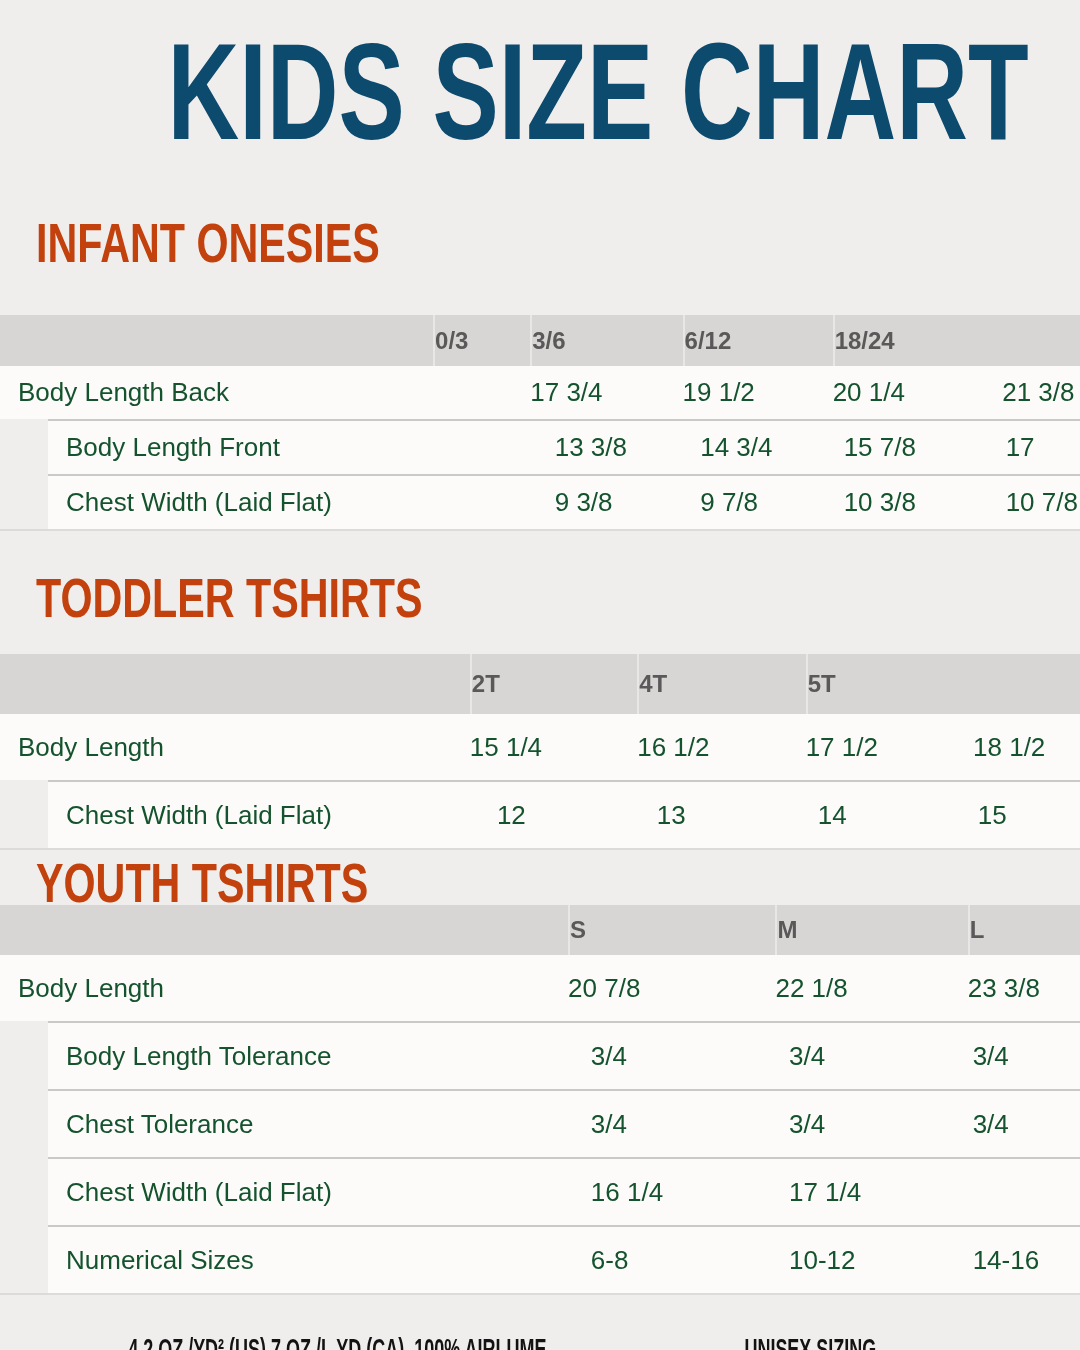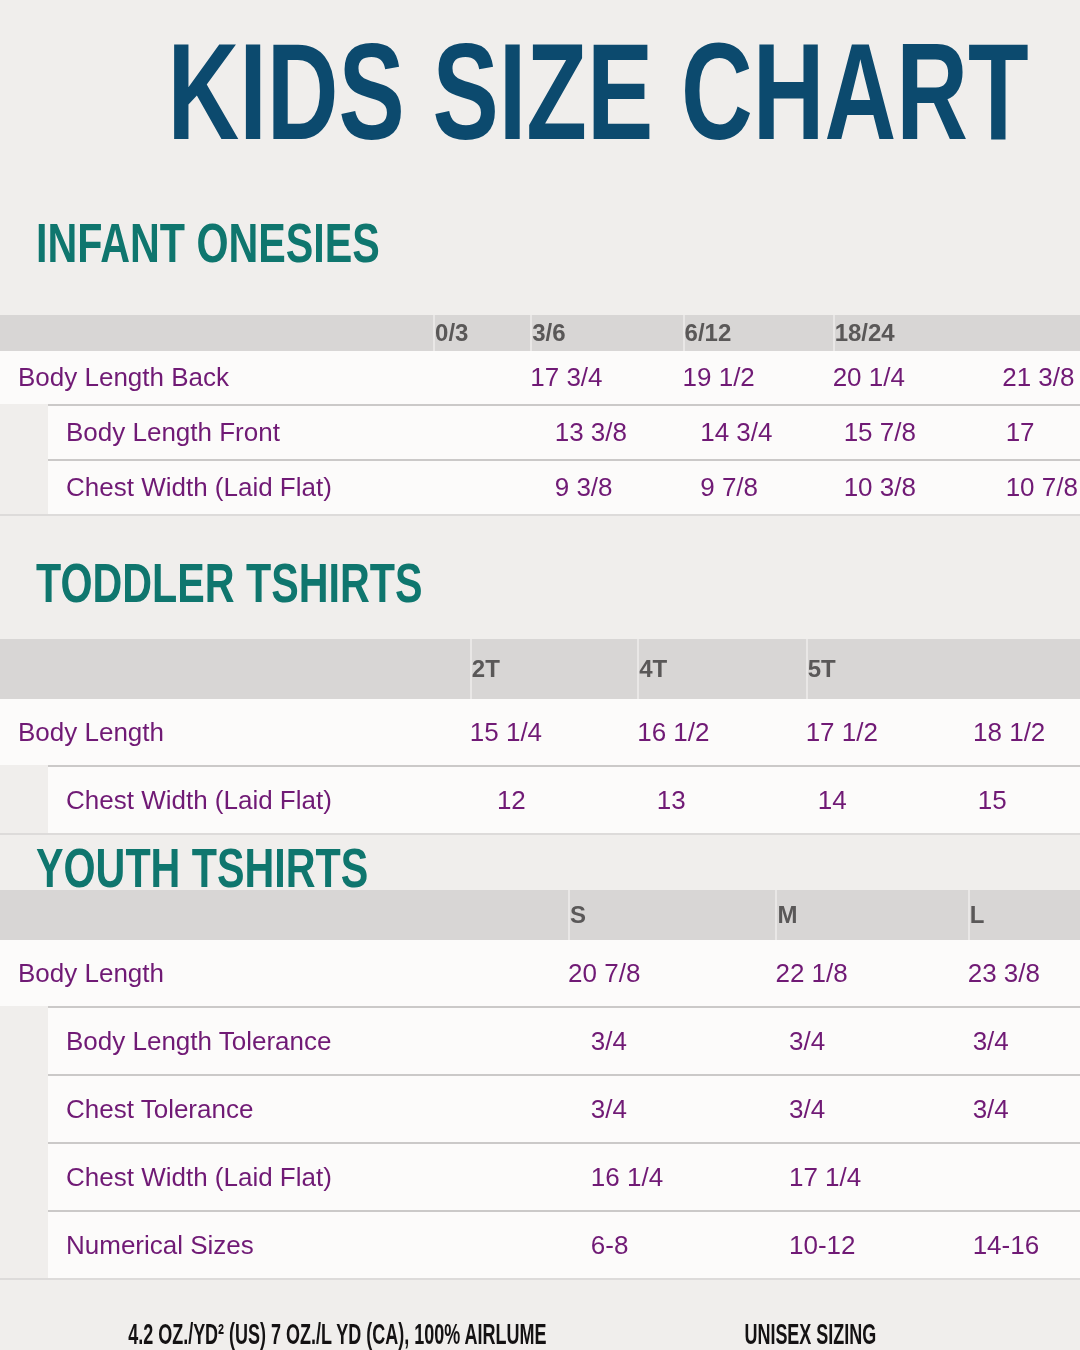--- a/index.html
+++ b/index.html
@@ -20,46 +20,46 @@
     color:#0c4a6e;
     white-space:nowrap;
   }
   .cond{display:inline-block;transform:scaleX(0.72);transform-origin:center;}
   .cond-l{display:inline-block;transform:scaleX(0.75);transform-origin:left center;}
   
   .section-heading{
     position:relative;z-index:2;
     margin:0 0 -12px 36px;
     font-size:55px;line-height:1.0;
-    font-weight:bold;color:#0f766e;
+    font-weight:bold;color:#c2410c;
     white-space:nowrap;
   }
   
   .size-table{width:1080px;}
   .t-head{
     background:#d8d6d5;
     color:#5a5858;font-weight:bold;font-size:24px;
   }
   .t-head .c{display:flex;align-items:center;}
   .t-head .c + .c{border-left:2px solid #e9e7e6;}
   .t-row{
     background:#fcfbfa;
-    color:#701a75;font-size:26px;
+    color:#14532d;font-size:26px;
   }
   .t-row .c{display:flex;align-items:center;}
   .t-row + .t-row{border-top:2px solid #cbc9c8;margin-left:48px;}
   .size-table{border-bottom:2px solid #dddbda;}
   .c.label{padding-left:18px;}
   
   .g0{display:grid;grid-template-columns:40.1% 9.0% 14.1% 13.9% 15.7% auto;}
   .g1{display:grid;grid-template-columns:43.5% 15.5% 15.6% 15.5% auto;}
   .g2{display:grid;grid-template-columns:52.6% 19.2% 17.8% auto;}
   
   .s0{margin-top:56px;}
-  .s0 .t-head{height:36px;}
+  .s0 .t-head{height:51px;}
   .s0 .t-row{height:53px;}
   .s1{margin-top:40px;}
   .s1 .t-head{height:60px;}
   .s1 .t-row{height:66px;}
   .s2{margin-top:6px;}
   .s2 .t-head{height:50px;}
   .s2 .t-row{height:66px;}
   
   .footer{display:flex;margin-top:36px;}
   .f-col{

